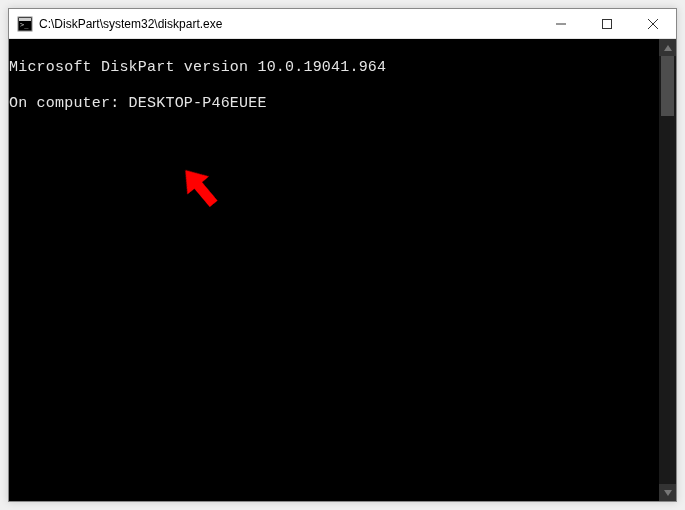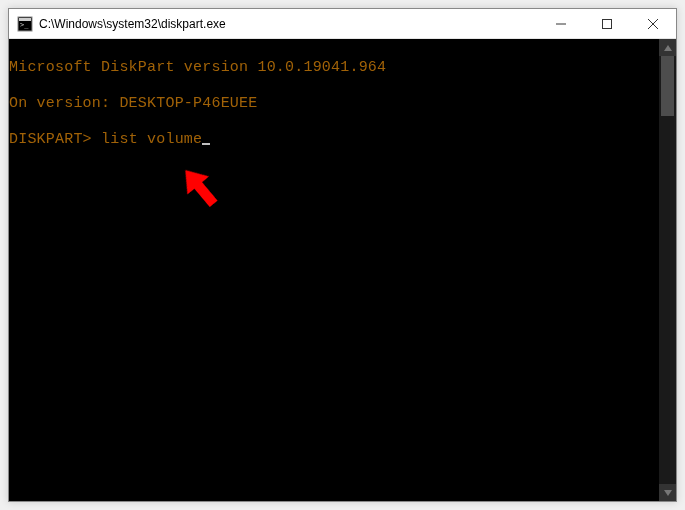--- a/index.html
+++ b/index.html
@@ -71,21 +71,21 @@
     .titlebar-btn svg { display: block; }
     .client-area {
       flex: 1;
       display: flex;
       background: #000;
       overflow: hidden;
     }
     .console {
       flex: 1;
       background: #000;
-      color: #a16207;
+      color: #e5e5e5;
       font-family: 'Consolas', 'Courier New', monospace;
       font-size: 15px;
       line-height: 18px;
       padding: 2px 0 0 0;
       white-space: pre;
       letter-spacing: 0.2px;
       overflow: hidden;
     }
     .console .line {
       height: 18px;
@@ -141,42 +141,42 @@
   <div class="border-outer">
   <div class="window">
     <div class="titlebar">
       <span class="titlebar-icon">
         <svg width="16" height="16" viewBox="0 0 16 16">
           <rect x="1" y="1" width="14" height="14" fill="#000" stroke="#888" stroke-width="1"></rect>
           <rect x="2" y="2" width="12" height="3" fill="#ccc"></rect>
           <text x="3" y="11" font-size="7" fill="#ccc" font-family="monospace">&gt;_</text>
         </svg>
       </span>
-      <span class="titlebar-title">C:\Windows\system32\diskpart.exe</span>
+      <span class="titlebar-title">C:\DiskPart\system32\diskpart.exe</span>
       <div class="titlebar-controls">
         <div class="titlebar-btn">
           <svg width="10" height="10" viewBox="0 0 10 10">
                 <line x1="0" y1="5" x2="10" y2="5" stroke="#333" stroke-width="1"></line>
               </svg>
         </div>
         <div class="titlebar-btn">
           <svg width="10" height="10" viewBox="0 0 10 10">
                 <rect x="0.5" y="0.5" width="9" height="9" fill="none" stroke="#333" stroke-width="1"></rect>
               </svg>
         </div>
         <div class="titlebar-btn">
           <svg width="10" height="10" viewBox="0 0 10 10">
                 <line x1="0" y1="0" x2="10" y2="10" stroke="#333" stroke-width="1"></line>
                 <line x1="10" y1="0" x2="0" y2="10" stroke="#333" stroke-width="1"></line>
               </svg>
         </div>
       </div>
     </div>
     <div class="client-area">
-      <div class="console" id="console"><div class="line"></div><div class="line">Microsoft DiskPart version 10.0.19041.964</div><div class="line"></div><div class="line">On version: DESKTOP-P46EUEE</div><div class="line"></div><div class="line"><span>DISKPART&gt;</span> <span>list volume</span><span class="cursor"></span></div></div>
+      <div class="console" id="console"><div class="line"></div><div class="line">Microsoft DiskPart version 10.0.19041.964</div><div class="line"></div><div class="line">On computer: DESKTOP-P46EUEE</div><div class="line"></div></div>
       <div class="scrollbar">
         <div class="scroll-arrow">
           <svg width="8" height="6" viewBox="0 0 8 6">
                 <polygon points="4,0 8,6 0,6" fill="#777"></polygon>
               </svg>
         </div>
         <div class="scroll-track">
           <div class="scroll-thumb"></div>
         </div>
         <div class="scroll-arrow">

